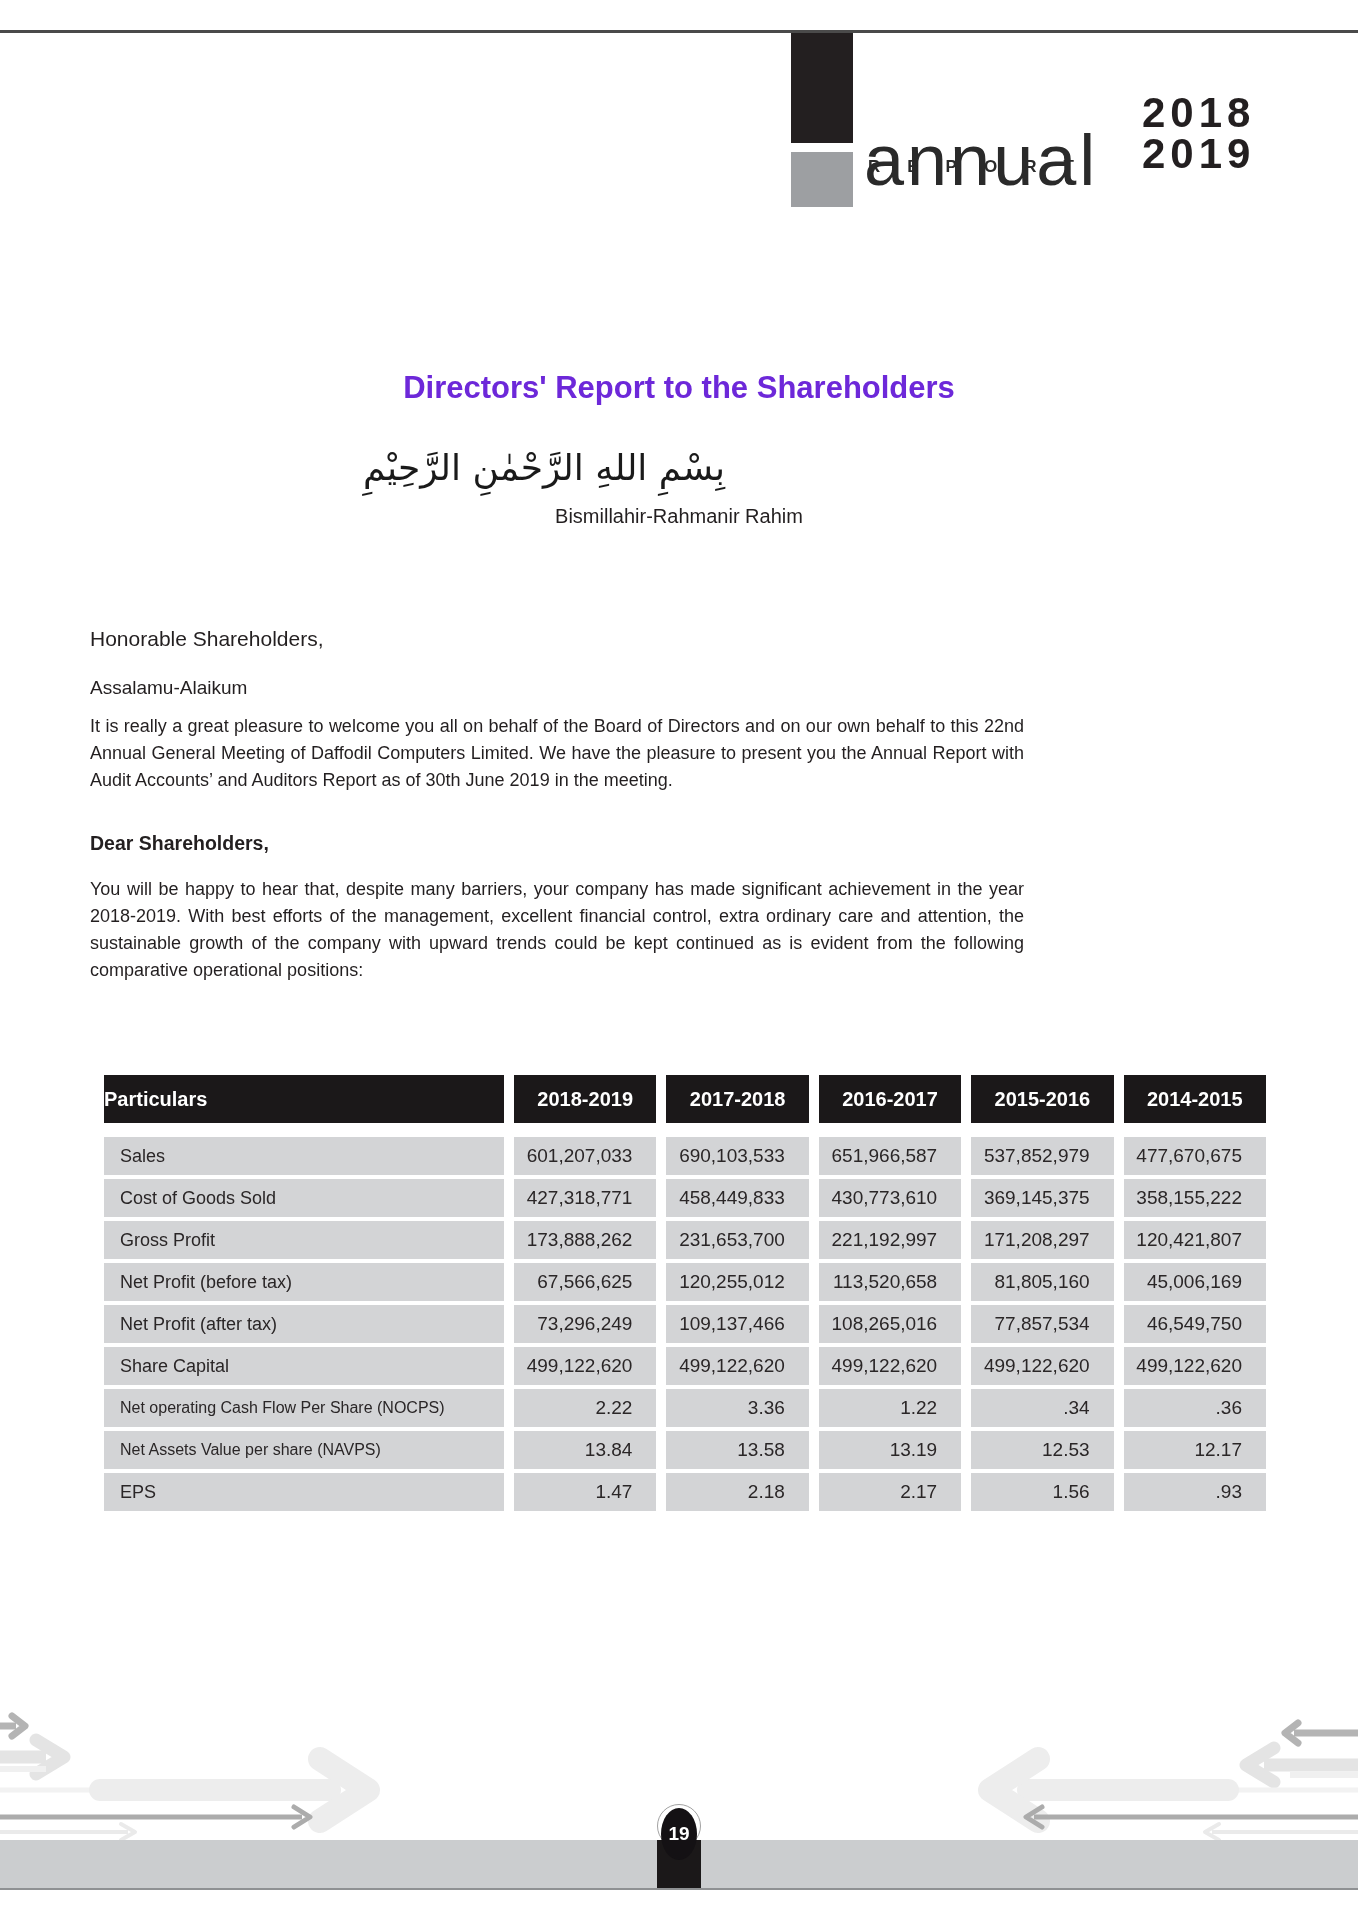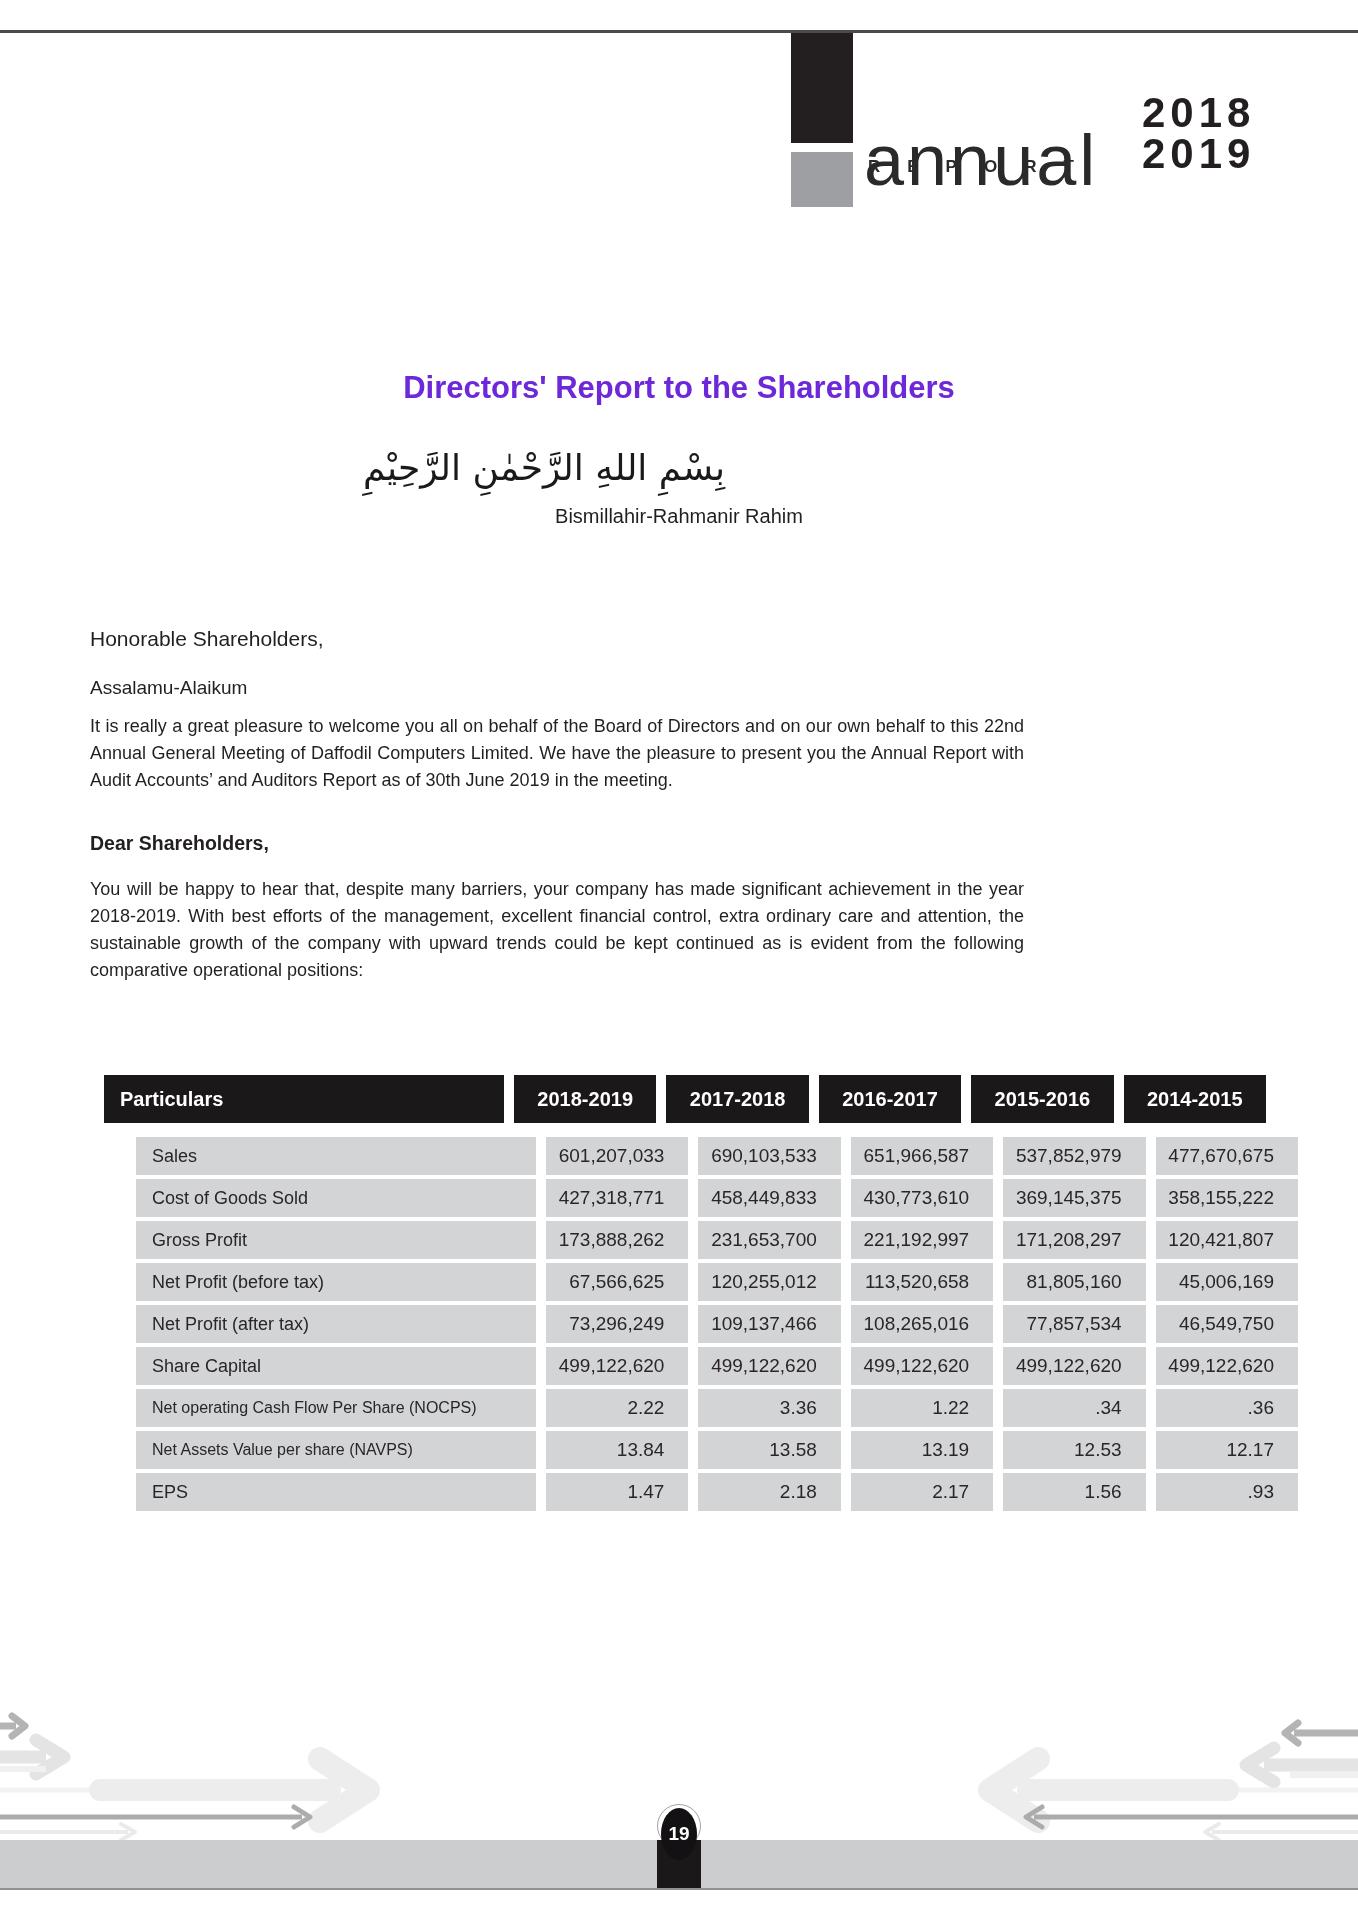--- a/index.html
+++ b/index.html
@@ -45,26 +45,26 @@
   }
   .para1{top:713px;}
   .dear{position:absolute;left:90px;top:832px;font-size:19.5px;font-weight:700;}
   .para2{top:876px;}
   
   .t-head,.t-body{
     position:absolute;left:104px;width:1162px;display:grid;
     grid-template-columns:400px repeat(5,1fr);column-gap:10px;
   }
   .t-head{top:1075px;}
-  .t-body{top:1137px;row-gap:4px;grid-auto-rows:38px;margin-left:32px;}
+  .t-body{top:1137px;row-gap:4px;grid-auto-rows:38px;}
   .th{
     background:#1b1819;color:#ffffff;font-weight:700;font-size:20px;
     height:48px;display:flex;align-items:center;justify-content:center;
   }
-  .th-label{justify-content:flex-start;padding-left:16px;}
+  .th-label{justify-content:flex-start;}
   .td{
     background:#d3d4d6;color:#2a2627;display:flex;align-items:center;
     font-size:18px;
   }
   .td.label{justify-content:flex-start;padding-left:16px;}
   .td.label.small{font-size:16px;}
   .td.value{justify-content:flex-end;padding-right:24px;font-size:19px;}
   
   .arrows-svg{position:absolute;left:0;top:1695px;width:1358px;height:200px;}
   .footer-bar{

